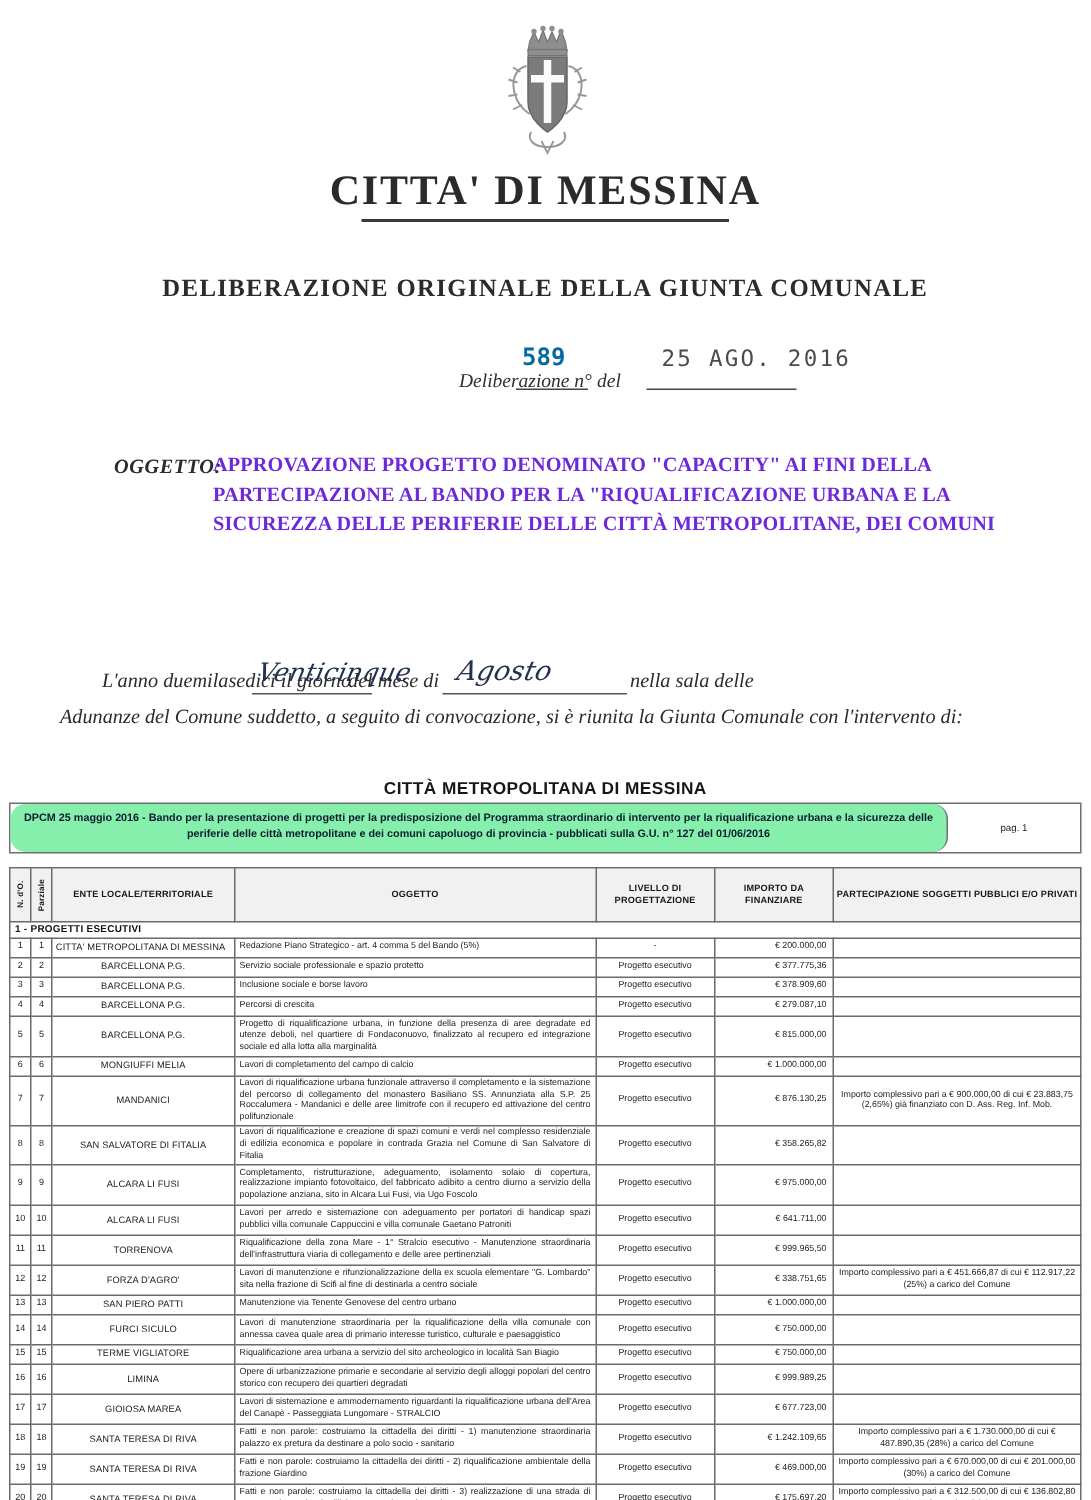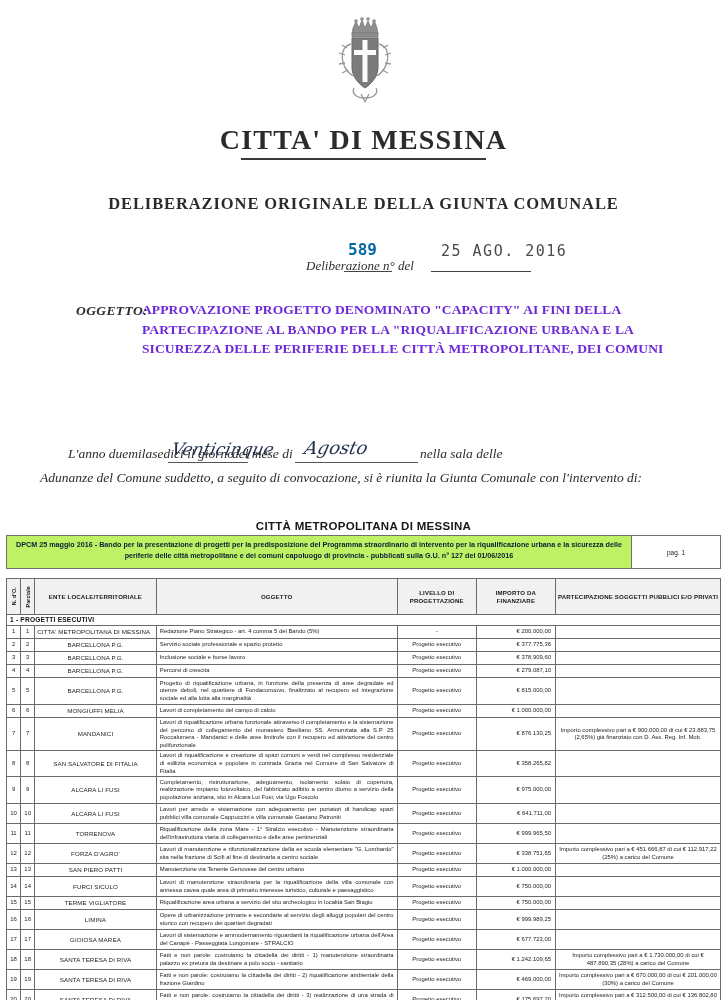--- a/index.html
+++ b/index.html
@@ -34,21 +34,21 @@
     height: 92px;
     opacity: .78;
   }
 
   .city-title {
     text-align: center;
     font-family: "Liberation Serif", serif;
     font-size: 28px;
     font-weight: bold;
     letter-spacing: 1.2px;
-    margin-top: 18px;
+    margin-top: 6px;
     color: #2b2b2b;
   }
   .city-title-rule {
     width: 245px;
     height: 2px;
     background: #3a3a3a;
     margin: 2px auto 0 auto;
   }
 
   .delib-heading {
@@ -222,29 +222,30 @@
   }
 
   .banner {
     margin: 3px 6px 0 6px;
     display: flex;
     border: 1px solid #6f6f6f;
     height: 32px;
   }
   .banner-text {
     flex: 1;
-    background: #bef264;
+    background: #86efac;
     border-right: 1px solid #6f6f6f;
     font-size: 7.2px;
     font-weight: bold;
     color: #0c1c33;
     line-height: 10.5px;
     text-align: center;
     padding: 4px 5px 14px 5px;
     box-sizing: border-box;
+    border-radius: 10px;
   }
   .banner-page {
     width: 88px;
     background: #ffffff;
     display: flex;
     align-items: center;
     justify-content: center;
     font-size: 6.5px;
     color: #222;
   }

